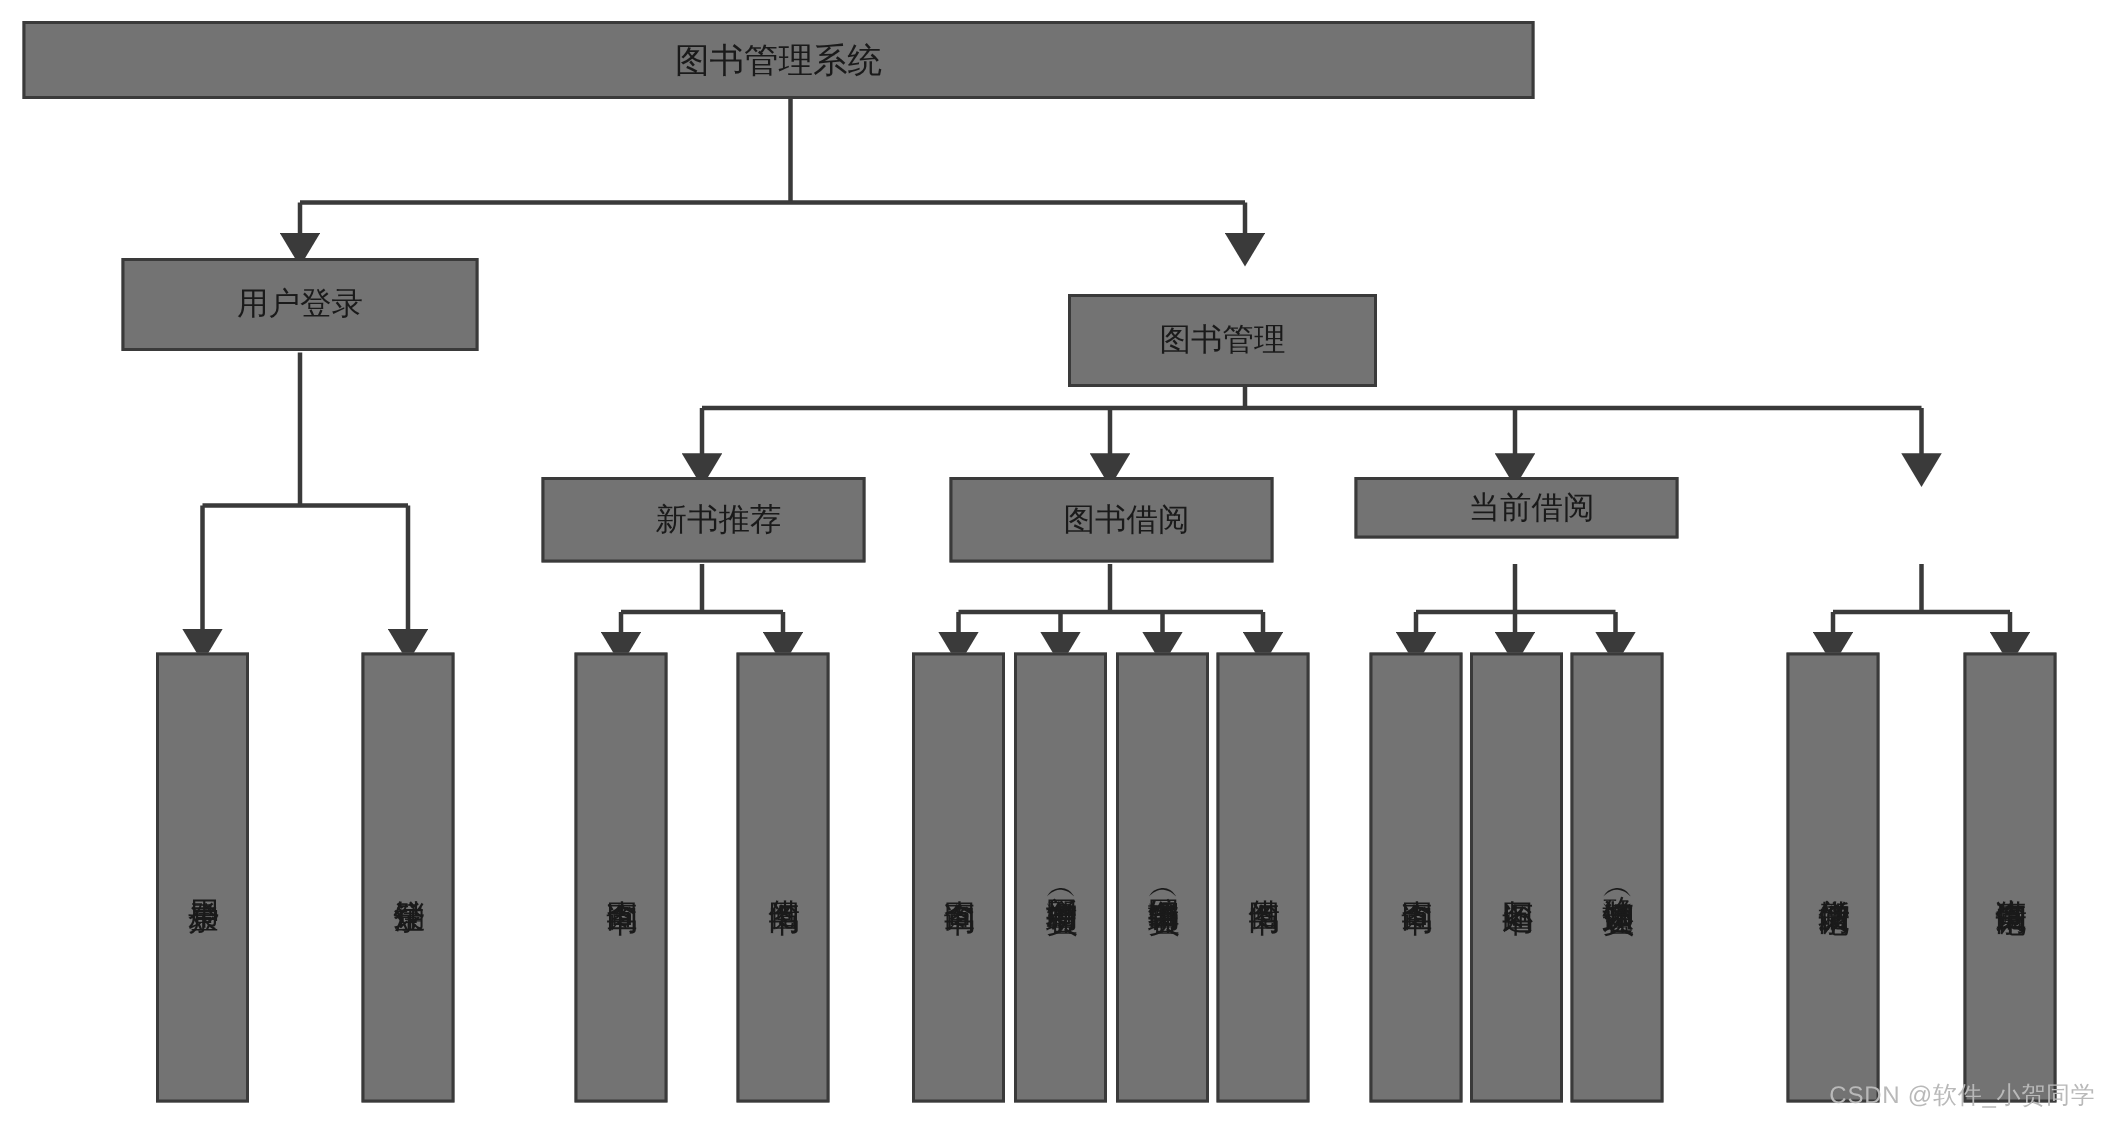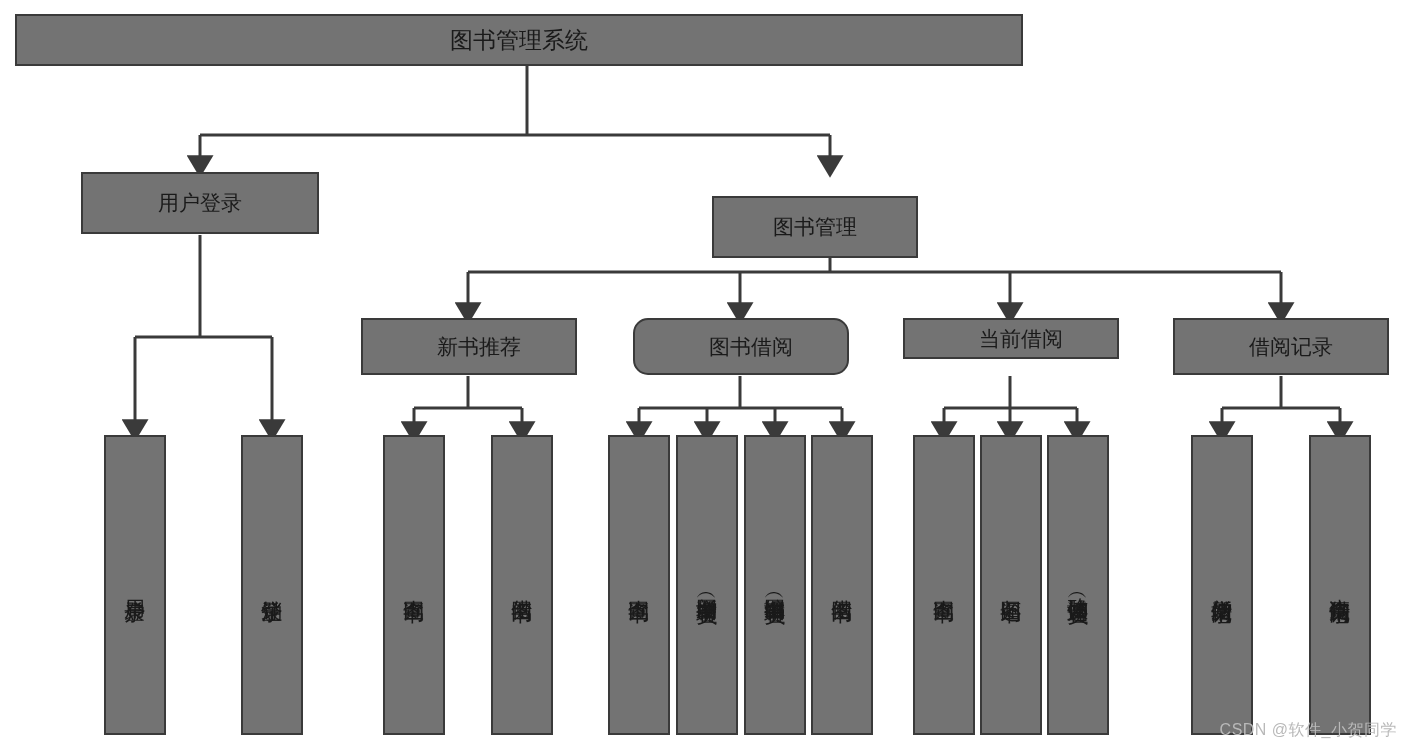--- a/index.html
+++ b/index.html
@@ -135,31 +135,28 @@
   </div>
 
   <div class="node lvl1" style="left:712px; top:172px; width:206px; height:62px;margin-top:24px;">
     <span>图书管理</span>
   </div>
 
   <div class="node lvl2" style="left:361px; top:318px; width:216px; height:57px;">
     <span>新书推荐</span>
   </div>
 
-  <div class="node lvl2" style="left:633px; top:318px; width:216px; height:57px;border-radius:15px;">
+  <div class="node lvl2" style="left:633px; top:318px; width:216px; height:57px;">
     <span>图书借阅</span>
   </div>
 
   <div class="node lvl2" style="left:903px; top:318px; width:216px; height:41px;">
     <span>当前借阅</span>
   </div>
 
-  <div class="node lvl2" style="left:1173px; top:318px; width:216px; height:57px;">
-    <span>借阅记录</span>
-  </div>
 
   <div class="node leaf" style="left:104px; top:435px; width:62px; height:300px;">
     <span>用户登录</span>
   </div>
   <div class="node leaf" style="left:241px; top:435px; width:62px; height:300px;">
     <span>注销登录</span>
   </div>
 
   <div class="node leaf" style="left:383px; top:435px; width:62px; height:300px;">
     <span>查询图书</span>

